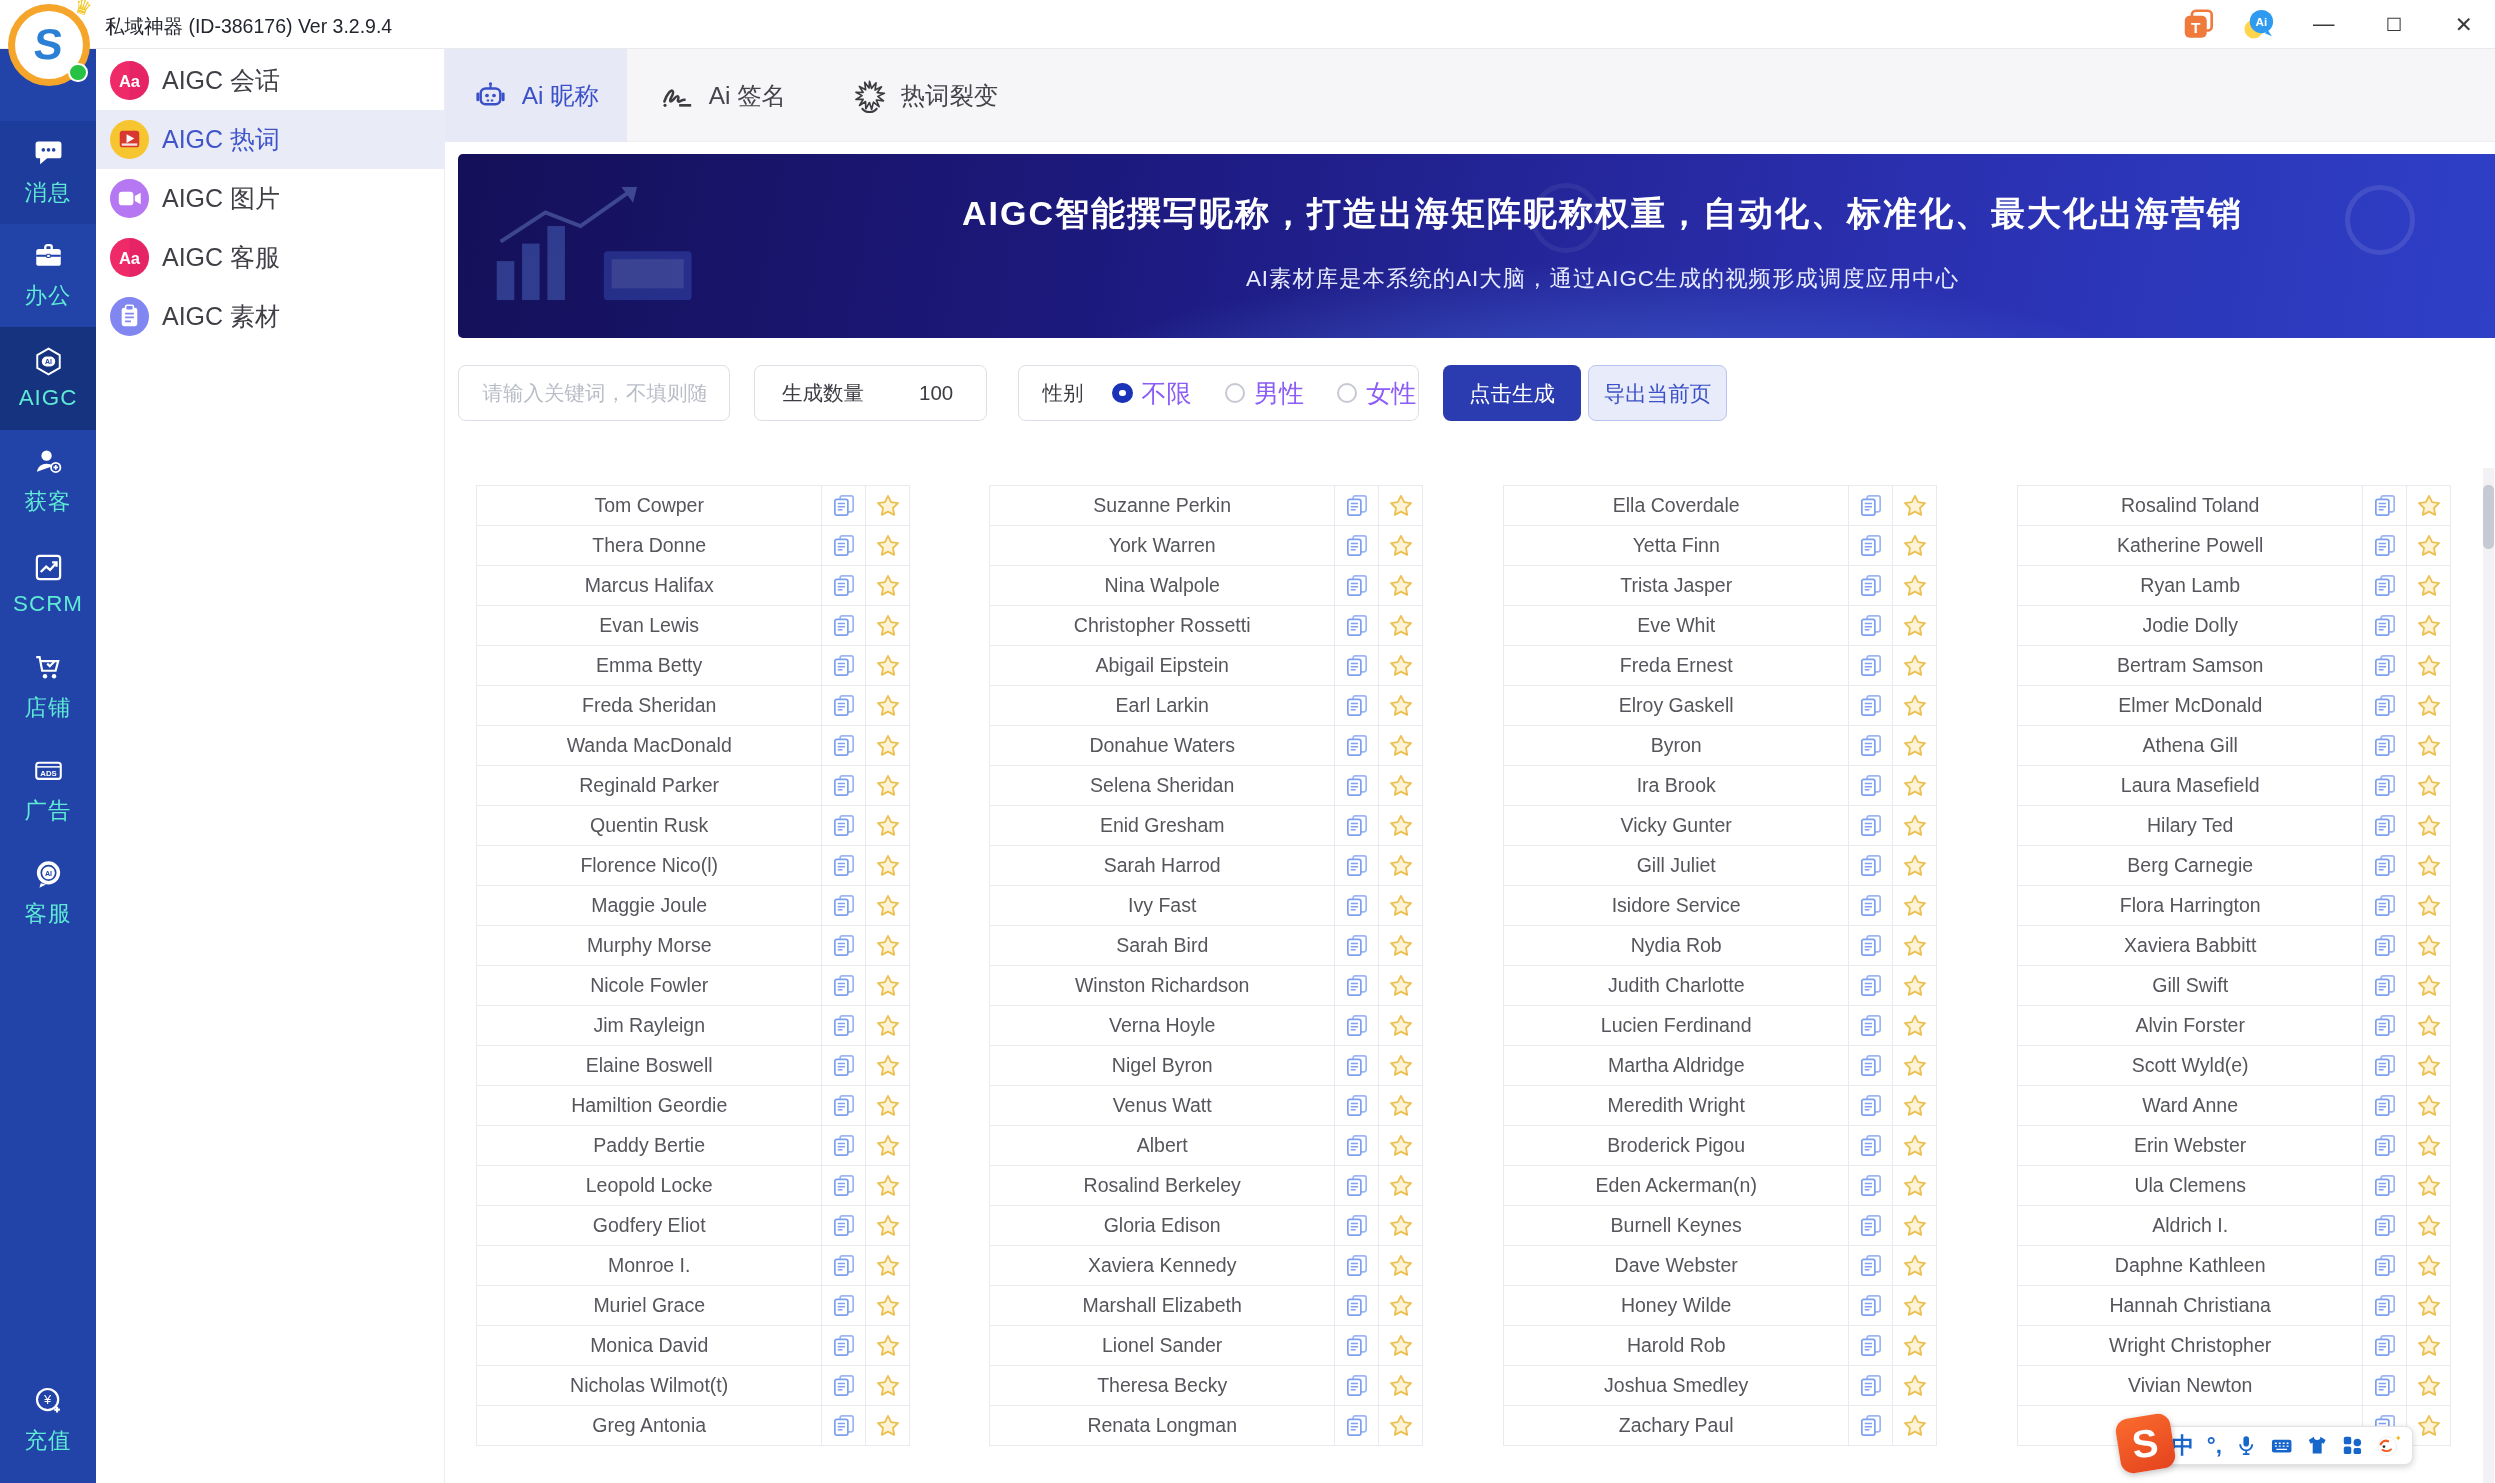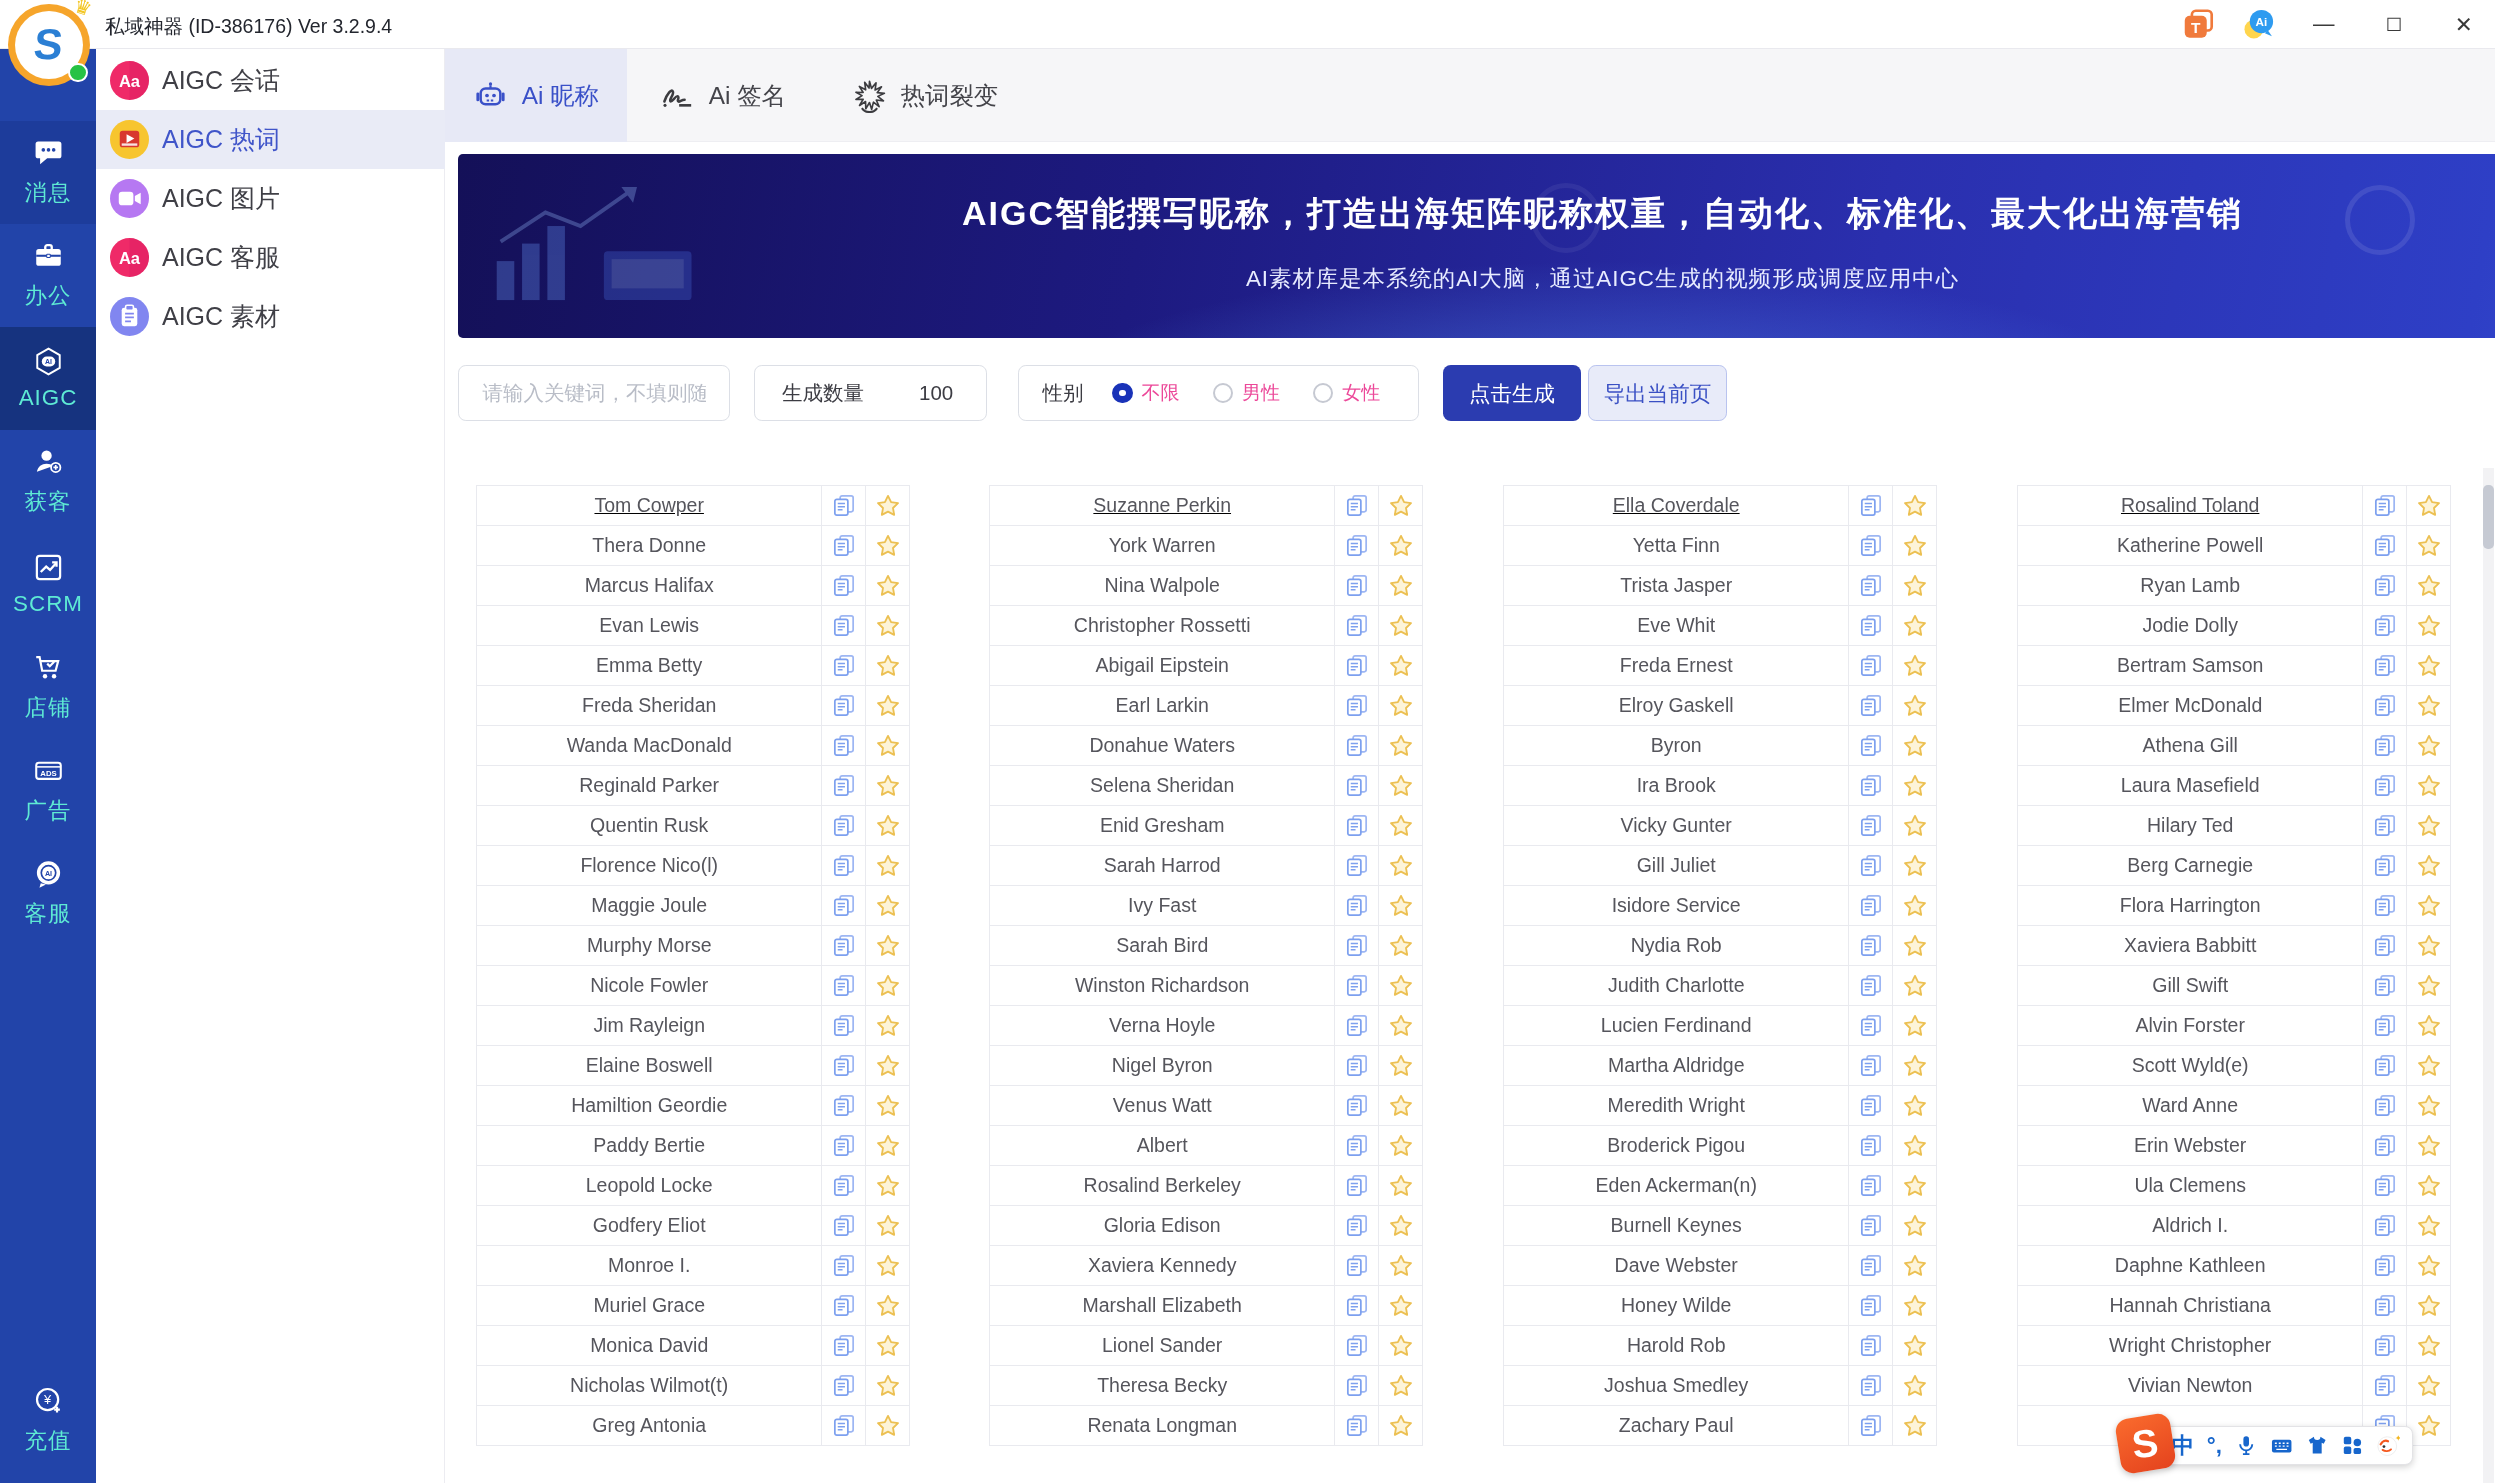--- a/index.html
+++ b/index.html
@@ -62,29 +62,29 @@
   .keyword input::placeholder { color:#b9bdc7; }
   .countbox { left:754px; width:233px; padding-left:27px; gap:55px; }
   .countbox .flabel { font-size:20.5px; color:#3c3c43; }
   .countbox .fvalue { font-size:20.5px; color:#3c3c43; }
   .genderbox { left:1018px; width:401px; padding-left:23.4px; gap:25px; }
   .genderbox .flabel { font-size:20.5px; color:#3c3c43; margin-right:3.9px; }
   .radio { display:flex; align-items:center; gap:8.8px; cursor:pointer; }
   .radio .rb { width:20.5px; height:20.5px; border-radius:50%; border:2px solid #c6c9d2; background:#fff; }
   .radio.sel .rb { border:2px solid #1a33b8; background:#1a33b8; box-shadow:inset 0 0 0 3.9px #1a33b8; position:relative; }
   .radio.sel .rb::after { content:""; position:absolute; left:4.9px; top:4.9px; width:6.8px; height:6.8px; border-radius:50%; background:#fff; }
-  .radio .rlab { font-size:19px; color:#ec4899; }
+  .radio .rlab { font-size:25px; color:#8b5cf6; }
   .btn { position:absolute; top:365px; height:56px; border-radius:7.8px; display:flex; align-items:center; justify-content:center; font-size:21.5px; cursor:pointer; }
   .btn-generate { left:1443px; width:138px; background:#2b3cb0; color:#fff; }
   .btn-export { left:1588px; width:139px; background:#e8ebf9; color:#3a50c4; border:1px solid #b9c3ef; }
 
   
   .gcol { position:absolute; top:485px; width:434px; }
   .grow { display:flex; height:41px; border:1px solid #e9eaef; margin-top:-1px; background:#fff; }
-  .grow:first-child { margin-top:0;text-decoration:underline; }
+  .grow:first-child { margin-top:0; }
   .cell-name { width:346px; display:flex; align-items:center; justify-content:center; font-size:19.5px; color:#55555c; overflow:hidden; white-space:nowrap; }
   .cell-ico { width:44px; display:flex; align-items:center; justify-content:center; border-left:1px solid #e9eaef; cursor:pointer; }
   .cell-ico svg { width:26px; height:26px; }
 
   
   .sbtrack { position:absolute; left:2483px; top:468px; width:10.7px; height:1015px; background:#f2f2f4; }
   .sbthumb { position:absolute; left:2483px; top:485px; width:10.7px; height:64px; background:#c6cad3; border-radius:4.9px; cursor:pointer; }
 
   
   .ime { position:absolute; left:2163px; top:1426px; width:250px; height:39px; background:#fff; border:1px solid #e3e3e6; border-radius:7.8px; box-shadow:0 2px 7.8px rgba(0,0,0,.18); display:flex; align-items:center; justify-content:flex-end; gap:12.7px; padding:0 11.7px 0 45px; z-index:20; }

